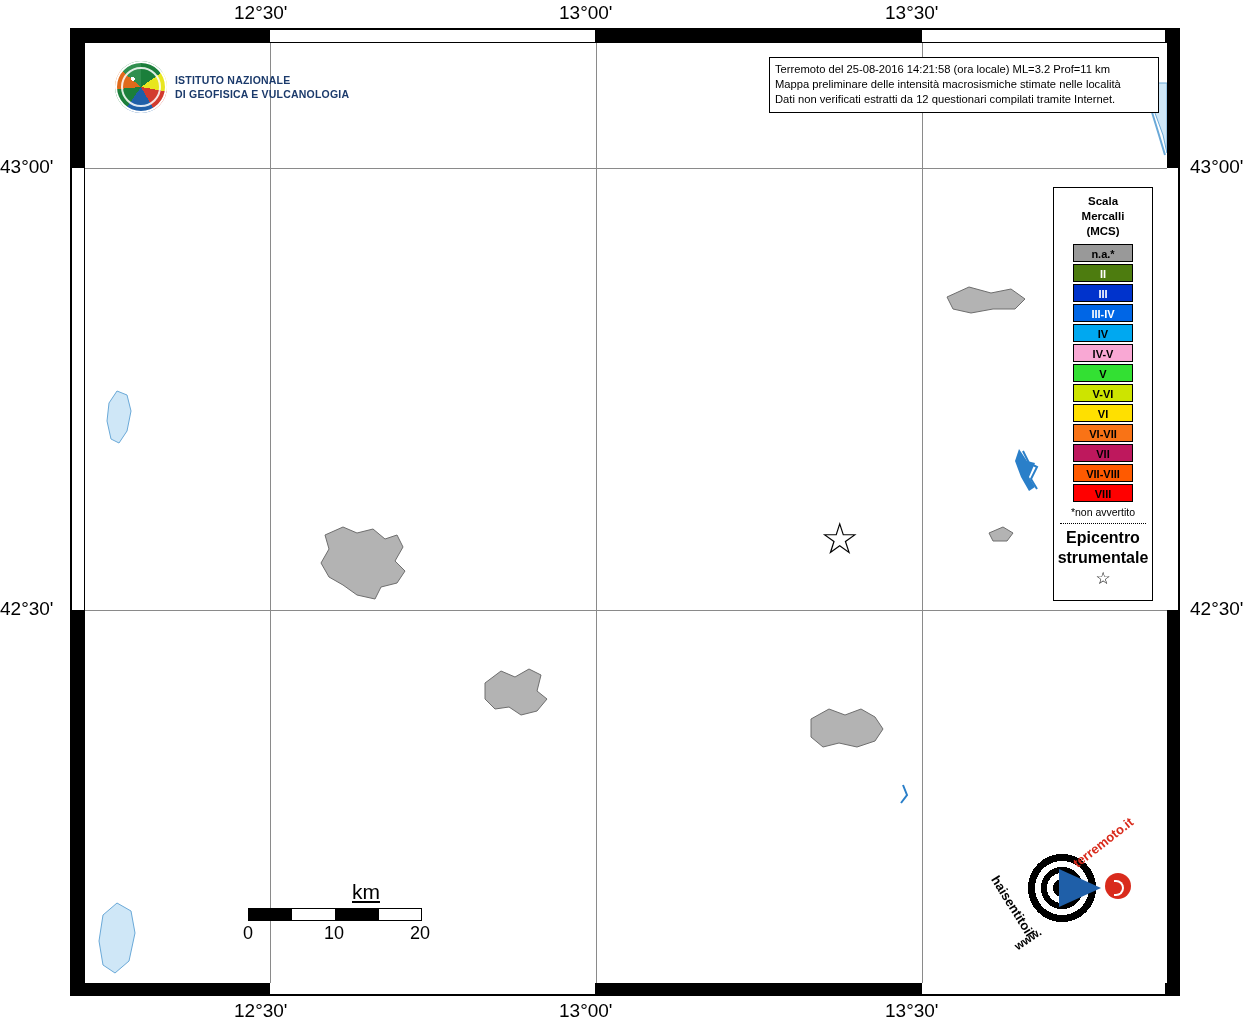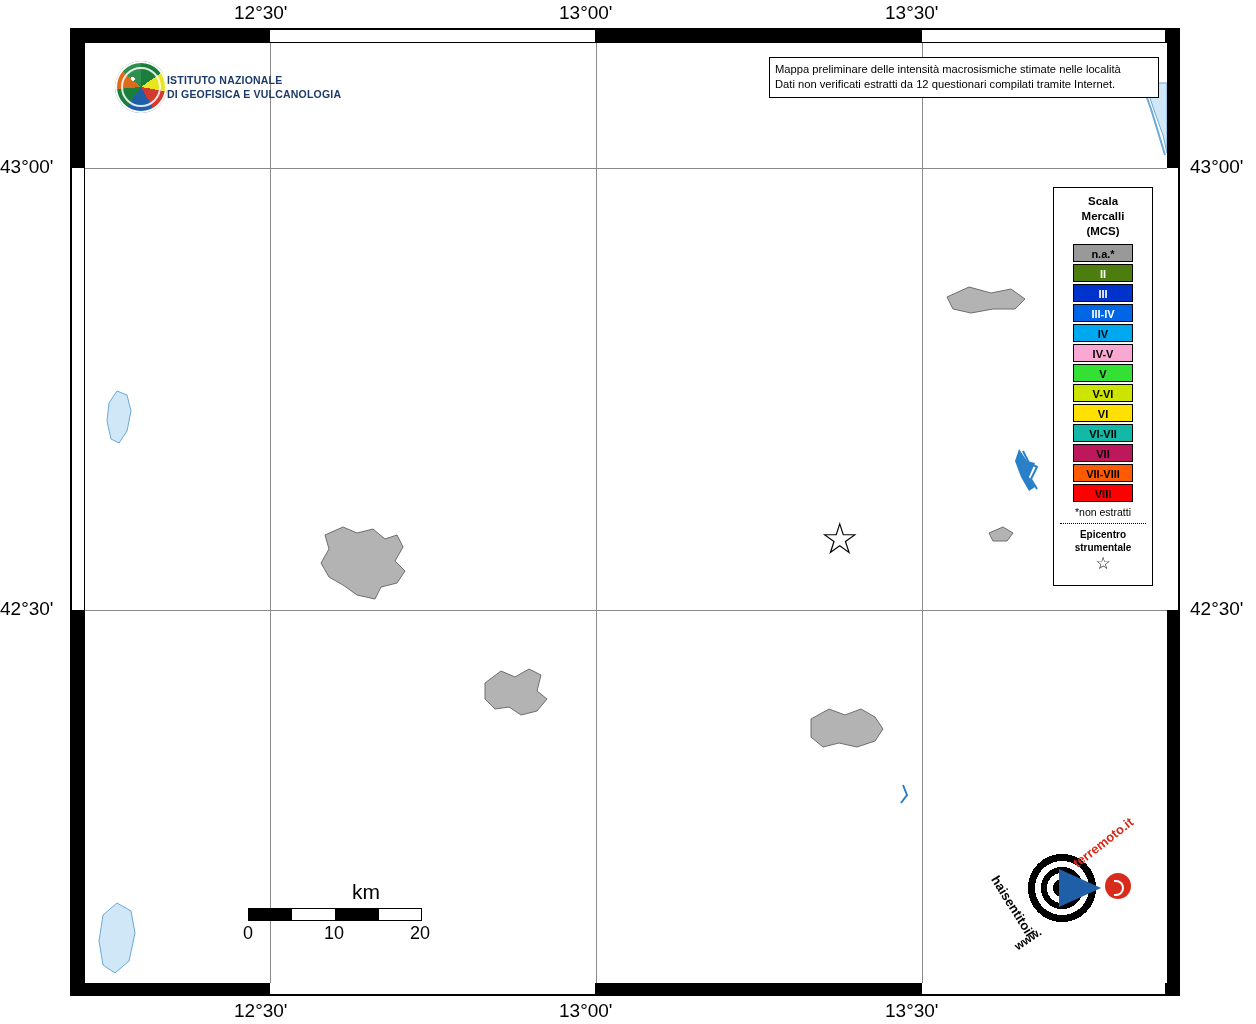--- a/index.html
+++ b/index.html
@@ -43,21 +43,21 @@
     overflow:hidden;
     background:#fff;
   }
   .grid-line{position:absolute;background:#8a8a8a;}
   .grid-v{width:1px;height:100%;top:0;}
   .grid-h{height:1px;width:100%;left:0;}
 
   
   #ingv-logo{
     position:absolute;left:30px;top:18px;
-    display:flex;align-items:center;gap:0;
+    display:flex;align-items:center;gap:8px;
   }
   #ingv-logo .globe{
     width:52px;height:52px;border-radius:50%;
     background:
       radial-gradient(circle at 34% 34%, #ffffff 0 2px, transparent 2px),
       conic-gradient(#1b7f3b 0deg 55deg,#e8e61f 55deg 100deg,#d23a2e 100deg 150deg,
                      #1f5fa8 150deg 215deg,#1b7f3b 215deg 265deg,#e06a1b 265deg 310deg,
                      #2f8f4e 310deg 360deg);
     position:relative;
     box-shadow:inset 0 0 0 2px #ffffff;
@@ -90,33 +90,33 @@
   #legend .title{font-size:11.5px;font-weight:bold;line-height:1.32;margin-bottom:4px;}
   #legend .swatch{
     width:60px;height:18px;margin:2px auto;
     border:1px solid #000;
     font-size:11px;font-weight:bold;
     line-height:18px;color:#000;
     box-sizing:border-box;
   }
   #legend .note{font-size:10.5px;margin-top:4px;}
   #legend .sep{border-top:1px dotted #000;margin:5px 6px 4px 6px;}
-  #legend .epi-title{font-size:10px;font-weight:bold;line-height:1.3;}
+  #legend .epi-title{font-size:16px;font-weight:bold;line-height:1.3;}
   #legend .epi-star{font-size:17px;line-height:20px;}
 
   
   #epicenter{
     position:absolute;
     font-size:44px;line-height:44px;color:#000;
     left:735px;top:474px;
     font-family:"DejaVu Sans", sans-serif;
   }
 
   
-  #scalebar{position:absolute;left:155px;bottom:40px;width:200px;}
+  #scalebar{position:absolute;left:155px;bottom:40px;width:200px;text-decoration:underline;}
   #scalebar .km{font-size:21px;text-align:center;margin-left:52px;margin-bottom:4px;}
   #scalebar .bar{display:flex;height:11px;border:1.5px solid #000;width:172px;margin-left:8px;box-sizing:content-box;}
   #scalebar .bar div{flex:1;border-right:1.5px solid #000;}
   #scalebar .bar div:last-child{border-right:none;}
   #scalebar .bl{background:#000;}
   #scalebar .wh{background:#fff;}
   #scalebar .ticks{position:relative;height:22px;margin-left:8px;width:172px;}
   #scalebar .ticks span{position:absolute;font-size:18px;top:2px;transform:translateX(-50%);}
 
   
@@ -220,44 +220,45 @@
 
     <div id="ingv-logo">
       <div class="globe"></div>
       <div class="txt">
         <div>ISTITUTO NAZIONALE</div>
         <div>DI GEOFISICA E VULCANOLOGIA</div>
       </div>
     </div>
 
     <div id="info-box">
+      <div>Terremoto del 25-08-2016 14:21:58 (ora locale) ML=3.2 Prof=11 km</div>
       <div>Mappa preliminare delle intensità macrosismiche stimate nelle località</div>
       <div>Dati non verificati estratti da 12 questionari compilati tramite Internet.</div>
     </div>
 
     <div id="legend">
       <div class="title">
         <div>Scala</div>
         <div>Mercalli</div>
         <div>(MCS)</div>
       </div>
       <div class="swatch" style="background:#999999">n.a.*</div>
       <div class="swatch" style="background:#4d7c0f;color:#fff">II</div>
       <div class="swatch" style="background:#0033cc;color:#fff">III</div>
       <div class="swatch" style="background:#0066e6;color:#fff">III-IV</div>
       <div class="swatch" style="background:#00a8f0">IV</div>
       <div class="swatch" style="background:#f9a8d4">IV-V</div>
       <div class="swatch" style="background:#33e033">V</div>
       <div class="swatch" style="background:#cde400">V-VI</div>
       <div class="swatch" style="background:#ffe000">VI</div>
-      <div class="swatch" style="background:#14b8a6">VI-VII</div>
+      <div class="swatch" style="background:#f97316">VI-VII</div>
       <div class="swatch" style="background:#be185d">VII</div>
       <div class="swatch" style="background:#ff5a00">VII-VIII</div>
       <div class="swatch" style="background:#ff0000">VIII</div>
-      <div class="note">*non estratti</div>
+      <div class="note">*non avvertito</div>
       <div class="sep"></div>
       <div class="epi-title">
         <div>Epicentro</div>
         <div>strumentale</div>
       </div>
       <div class="epi-star">☆</div>
     </div>
 
     <div id="scalebar">
       <div class="km">km</div>

